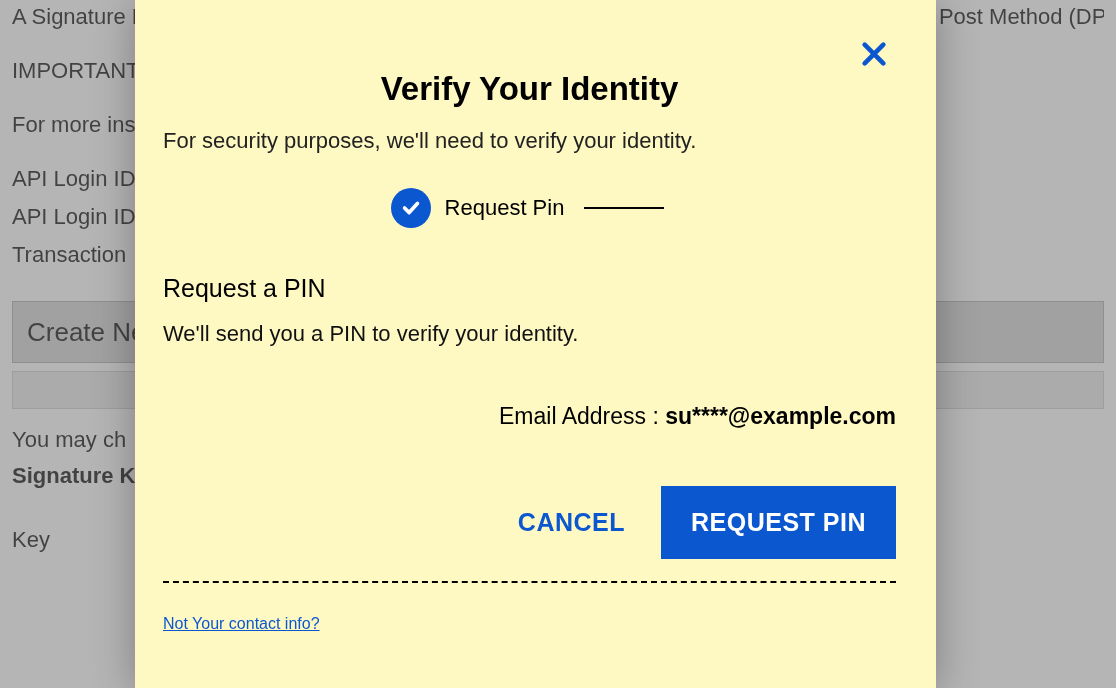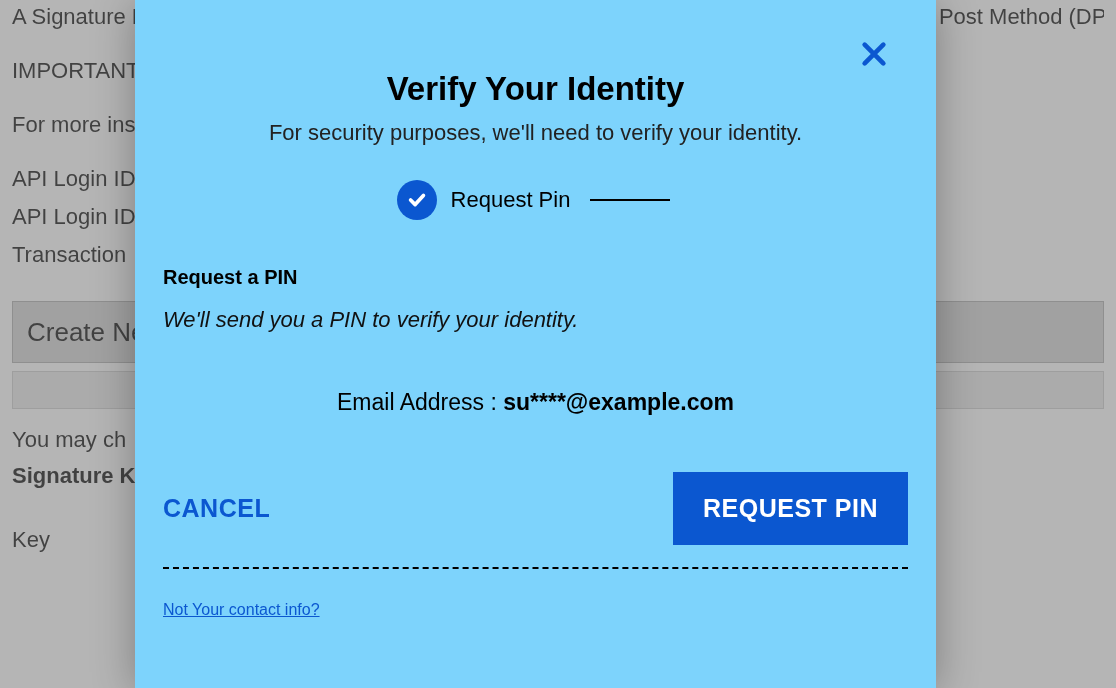--- a/index.html
+++ b/index.html
@@ -36,22 +36,22 @@
       inset: 0;
       background: rgba(120,120,120,0.55);
     }
     
     .modal {
       position: absolute;
       top: 0;
       left: 135px;
       right: 180px;
       bottom: 0;
-      background: #7dd3fc;
-      padding: 30px 28px 0 28px;
+      background: #fef9c3;
+      padding: 30px 40px 0 28px;
       box-shadow: 0 4px 40px rgba(0,0,0,0.3);
     }
     
     .close-btn {
       position: absolute;
       top: 36px;
       right: 44px;
       width: 36px;
       height: 36px;
       cursor: pointer;
@@ -61,23 +61,23 @@
     }
     .close-btn svg { width: 28px; height: 28px; }
     
     .modal-title {
       text-align: center;
       font-size: 33px;
       font-weight: 700;
       margin-top: 40px;
     }
     .modal-subtitle {
-      text-align: center;
+      text-align: left;
       font-size: 22px;
-      margin-top: 12px;
+      margin-top: 20px;
       color: #222;
     }
     
     .stepper {
       display: flex;
       align-items: center;
       justify-content: center;
       gap: 16px;
       margin: 34px 0 46px 0;
       font-size: 22px;
@@ -86,30 +86,30 @@
     .step-circle {
       width: 40px; height: 40px; border-radius: 50%;
       display: flex; align-items: center; justify-content: center;
     }
     .step-circle.active { background: #0b57d0; }
     .step-circle.inactive { background: #9e9e9e; }
     .step-circle svg { width: 22px; height: 22px; }
     .step-connector { width: 80px; height: 0; border-top: 2px solid #000; margin: 0 4px; }
     
     .modal-body { text-align: left; }
-    .section-title { font-size: 20px; font-weight: 700; margin-bottom: 18px; }
-    .section-text { font-size: 22px; margin-bottom: 56px; color: #111; font-style: italic; }
-    
-    .email-row { text-align: center; font-size: 23px; margin-bottom: 56px; }
+    .section-title { font-size: 25px; font-weight: 400; margin-bottom: 18px; }
+    .section-text { font-size: 22px; margin-bottom: 56px; color: #111; }
+    
+    .email-row { text-align: right; font-size: 23px; margin-bottom: 56px; }
     .email-row .label { font-weight: 400; }
     .email-row .value { font-weight: 700; }
     
     .actions {
       display: flex;
-      justify-content: space-between;
+      justify-content: flex-end;
       align-items: center;
       gap: 36px;
     }
     .btn-text {
       color: #0b57d0;
       font-size: 25px;
       font-weight: 700;
       letter-spacing: 0.5px;
       cursor: pointer;
       background: none;

